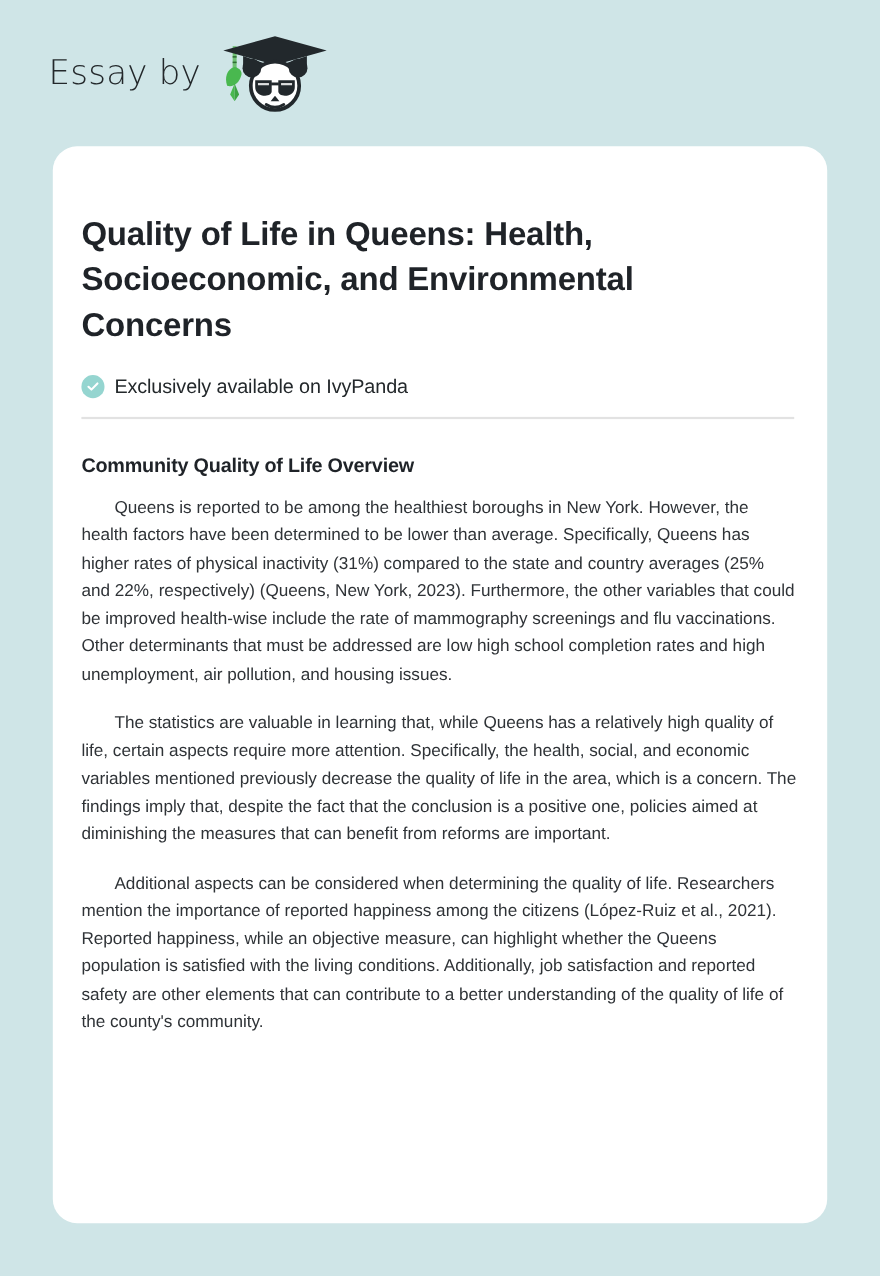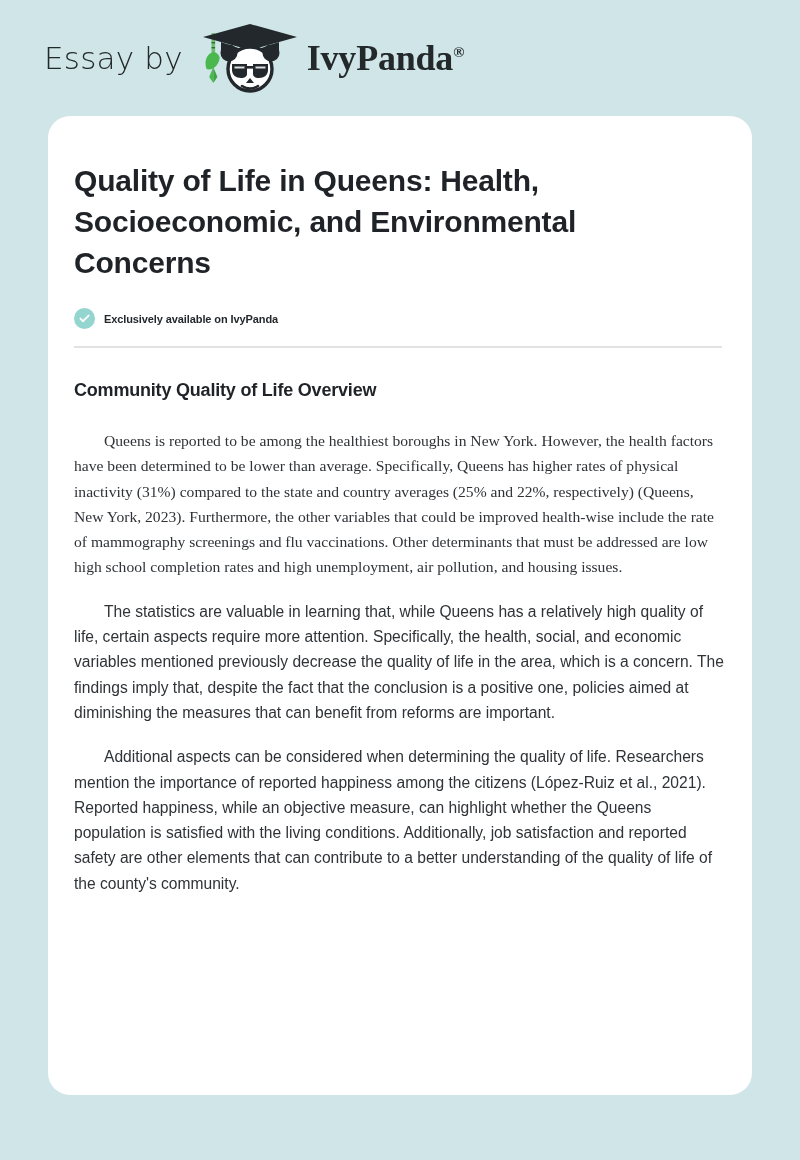--- a/index.html
+++ b/index.html
@@ -10,21 +10,21 @@
   body {
     width: 800px;
     height: 1160px;
     background: #cfe5e7;
     font-family: "Liberation Sans", sans-serif;
     -webkit-font-smoothing: antialiased;
   }
 
   
   .brand-header {
-    height: 116px;
+    height: 133px;
     display: flex;
     align-items: center;
     padding-left: 44px;
   }
   .brand-essay-by {
     font-family: "DejaVu Sans", sans-serif;
     font-size: 31px;
     font-weight: 300;
     color: #23282b;
     letter-spacing: 0.2px;
@@ -57,21 +57,21 @@
   }
 
   
   .paper-card {
     position: relative;
     margin: 0 48px;
     width: 704px;
     min-height: 979px;
     background: #ffffff;
     border-radius: 22px;
-    padding: 44px 26px 40px 26px;
+    padding: 60px 26px 40px 26px;
   }
 
   .doc-title {
     font-size: 30px;
     line-height: 41px;
     font-weight: bold;
     color: #1f2328;
     margin: 0;
     letter-spacing: -0.2px;
     max-width: 600px;
@@ -88,22 +88,22 @@
     height: 21px;
     border-radius: 50%;
     background: #95d5d0;
     display: flex;
     align-items: center;
     justify-content: center;
     flex: 0 0 auto;
   }
   .check-badge svg { display: block; }
   .exclusive-label {
-    font-size: 11px;
-    font-weight: bold;
+    font-size: 18px;
+    font-weight: normal;
     color: #23282b;
     letter-spacing: -0.1px;
   }
 
   .divider {
     border: 0;
     border-top: 2px solid #e2e2e2;
     margin: 17px 0 0 0;
     width: 648px;
   }
@@ -119,21 +119,21 @@
 
   .body-paragraph {
     font-size: 15.6px;
     line-height: 25.3px;
     color: #2f3337;
     margin: 19px 0 0 0;
     text-indent: 30px;
     text-align: left;
     width: 650px;
   }
-  .section-heading + .body-paragraph { margin-top: 22px; font-family: Liberation Serif, serif; }
+  .section-heading + .body-paragraph { margin-top: 10px; }
 </style>
 </head>
 <body>
 
 <header class="brand-header">
   <span class="brand-essay-by">Essay by</span>
 
   <span class="brand-logo-wrap">
     <span>
       <svg class="panda-mark" viewBox="0 0 108 74" xmlns="http://www.w3.org/2000/svg">
@@ -159,21 +159,20 @@
         <path d="M35 43 L50 43 L50 53 C50 55.5 47.5 57 44 57 C39 57 35 54 35 49 Z" fill="#22282c"></path>
         <path d="M71 43 L56 43 L56 53 C56 55.5 58.5 57 62 57 C67 57 71 54 71 49 Z" fill="#22282c"></path>
         <rect x="49.5" y="45" width="7" height="2.6" fill="#22282c"></rect>
         <rect x="37.5" y="45.5" width="10" height="2" fill="#ffffff" opacity="0.85"></rect>
         <rect x="58.5" y="45.5" width="10" height="2" fill="#ffffff" opacity="0.85"></rect>
 
         <path d="M53 57 L49 62 L57 62 Z" fill="#22282c"></path>
         <path d="M45 65 Q53 70 61 65" stroke="#22282c" stroke-width="2.6" fill="none" stroke-linecap="round"></path>
       </svg>
     </span>
-    <span class="brand-wordmark"><span>IvyPanda</span><sup>®</sup></span>
   </span>
 </header>
 
 <main class="paper-card">
 
   <h1 class="doc-title">Quality of Life in Queens: Health, Socioeconomic, and Environmental Concerns</h1>
 
   <div class="exclusive-row">
     <span class="check-badge">
       <svg width="13" height="13" viewBox="0 0 13 13" xmlns="http://www.w3.org/2000/svg">

